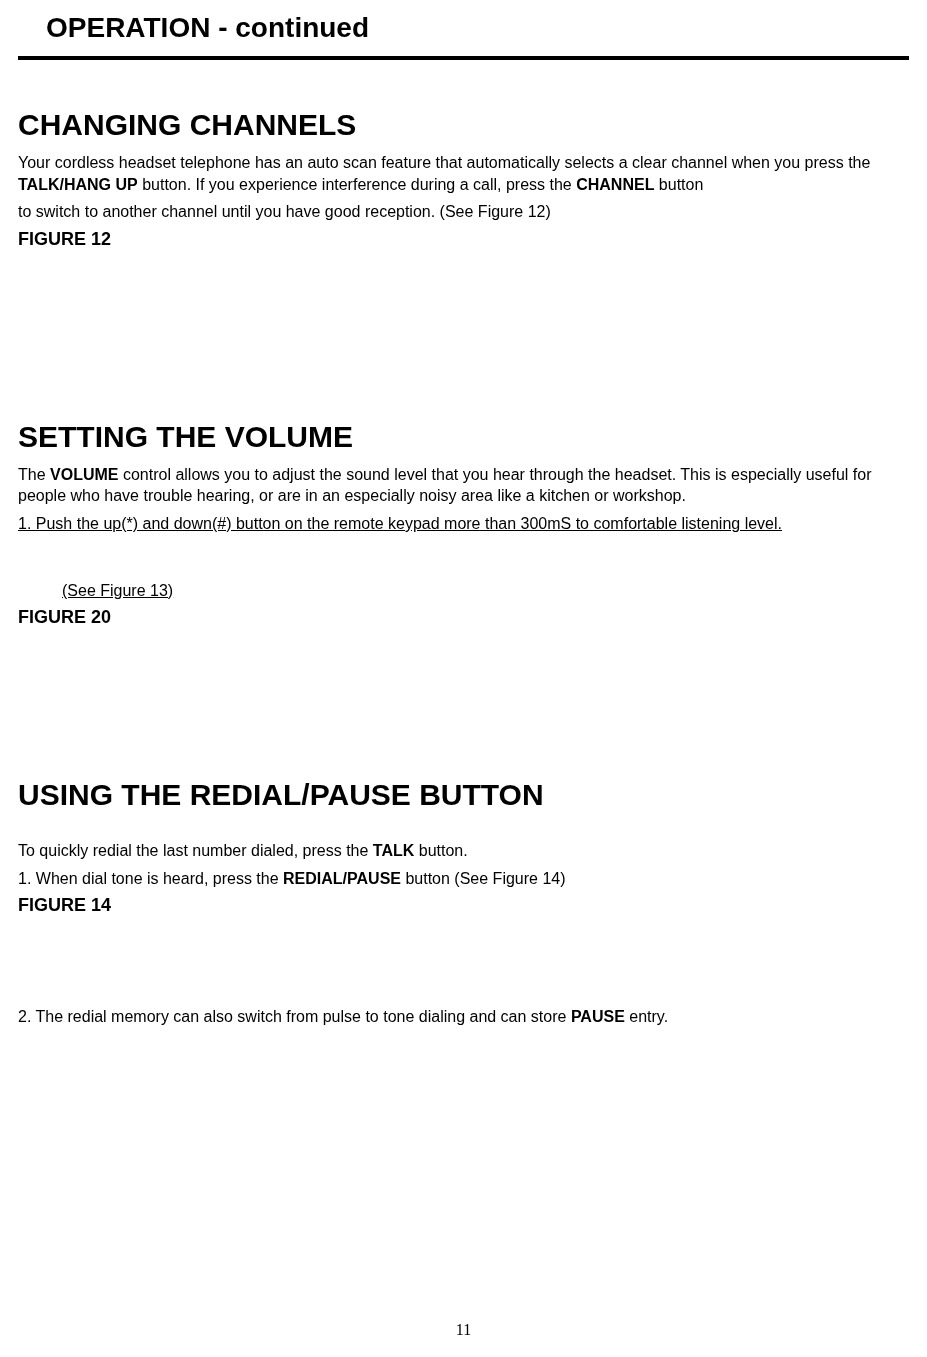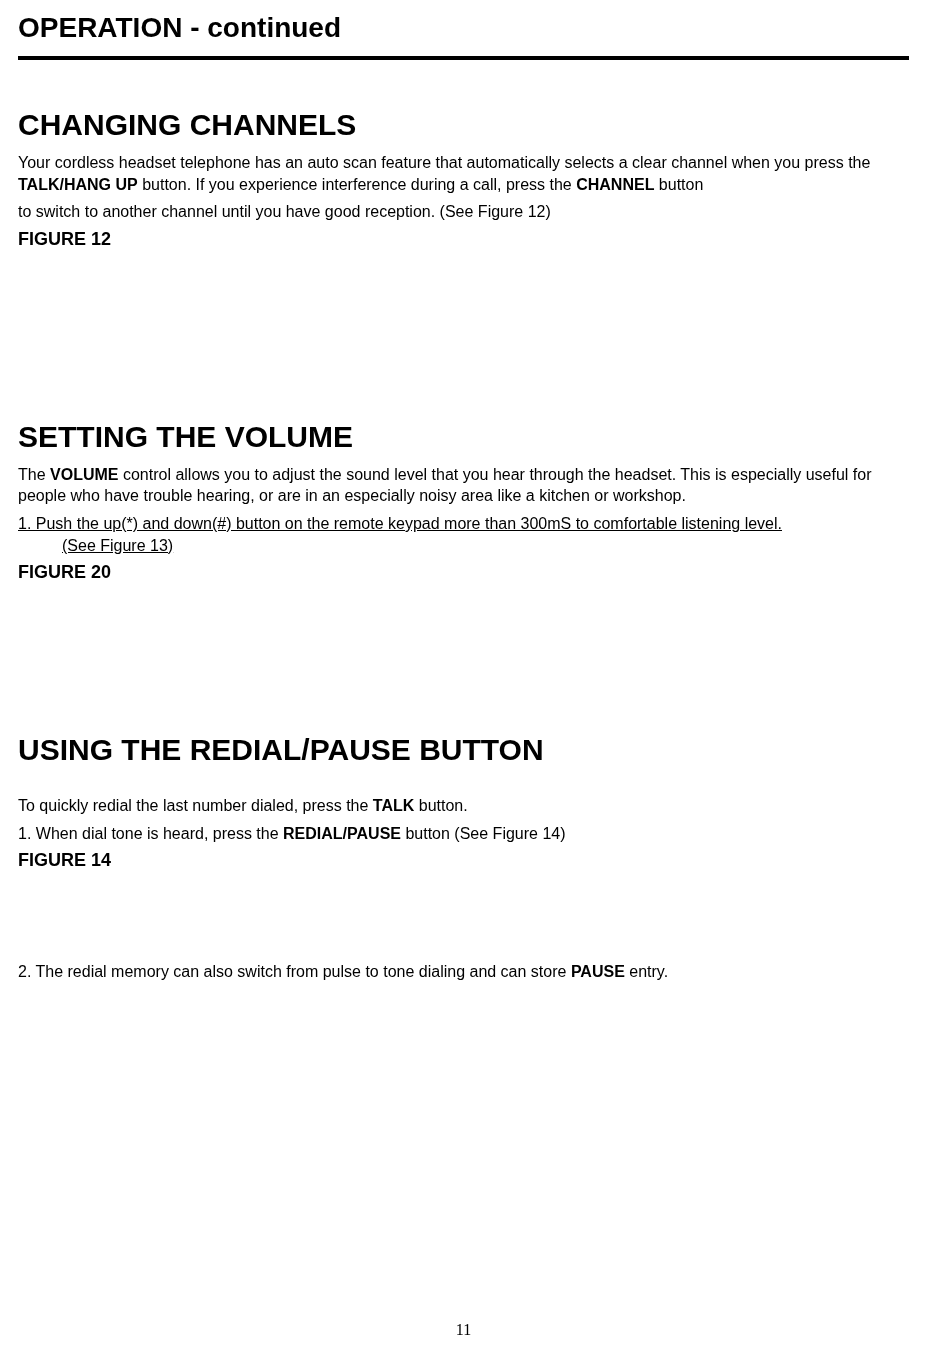--- a/index.html
+++ b/index.html
@@ -13,20 +13,21 @@
       color: #000000;
       width: 927px;
       min-height: 1357px;
       padding: 12px 18px 40px 18px;
       position: relative;
     }
     .page-title {
       font-size: 28px;
       font-weight: bold;
       margin-bottom: 12px;
+      margin-left: 28px;
     }
     .page-title .thin {
       font-weight: bold;
     }
     .hr-thick {
       border: none;
       border-top: 4px solid #000;
       margin-bottom: 48px;
     }
     .section-heading {
@@ -63,20 +64,21 @@
       text-decoration: underline;
     }
     .list-item-indent {
       padding-left: 22px;
       text-indent: -22px;
     }
     .list-sub {
       display: block;
       padding-left: 22px;
       text-indent: 0;
+      margin-top: 45px;
     }
     .page-number {
       position: absolute;
       bottom: 18px;
       left: 50%;
       transform: translateX(-50%);
       font-family: "Times New Roman", Times, serif;
       font-size: 16px;
     }
     .gap-after-heading {

